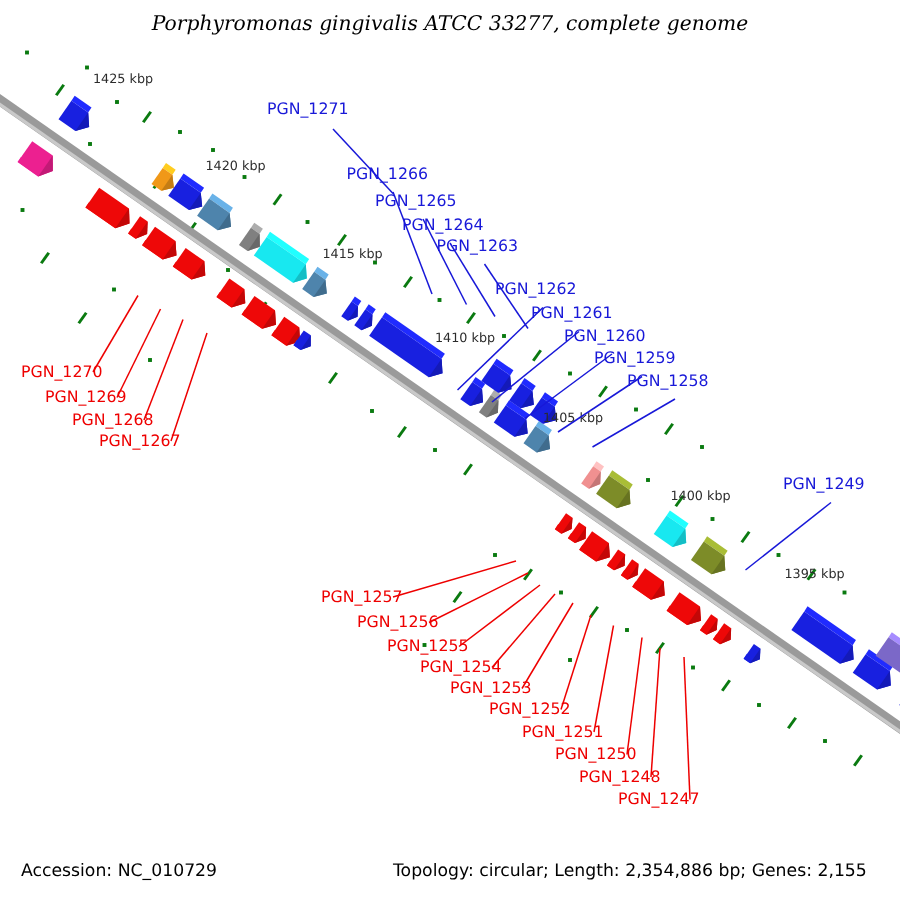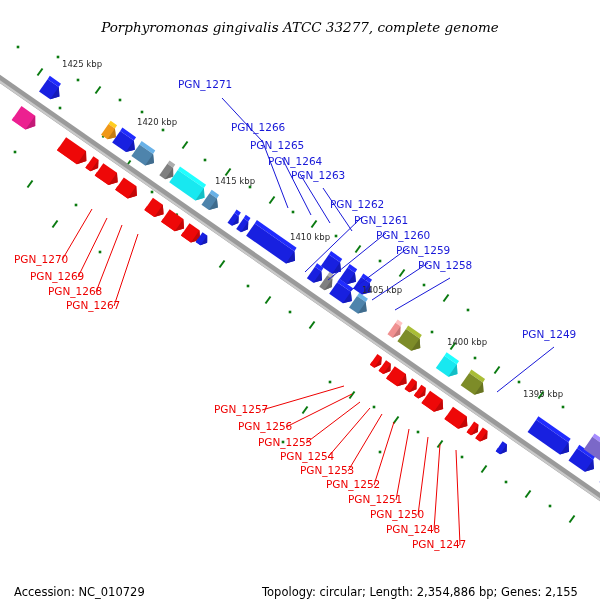--- a/index.html
+++ b/index.html
@@ -3,21 +3,21 @@
 <meta charset="utf-8">
 <style>
   html,body{margin:0;padding:0;}
   body{
     width:600px;height:600px;
     background:#ffffff;
     font-family:"DejaVu Sans", sans-serif;
     overflow:hidden;
     position:relative;
   }
-  #viewer{position:absolute;left:0;top:12px;width:600px;height:491px;}
+  #viewer{position:absolute;left:0;top:0;width:600px;height:491px;}
   svg{display:block;}
   .title{
     font-family:"DejaVu Serif", serif;
     font-style:italic;
     font-size:13.5px;
     fill:#000;
   }
   .footer{
     font-family:"DejaVu Sans", sans-serif;
     font-size:11.5px;

